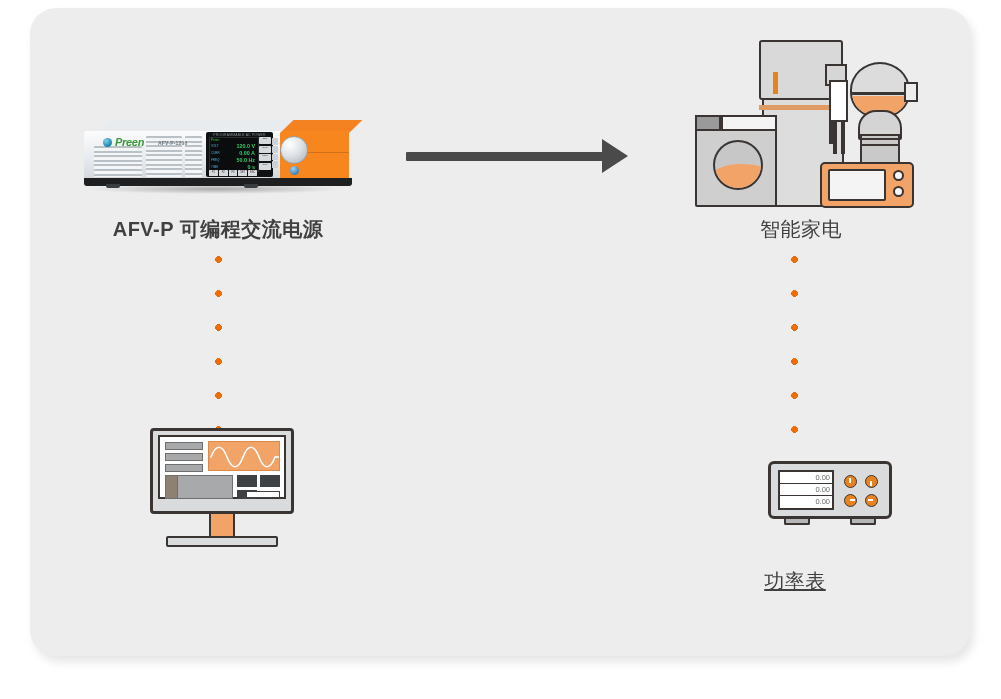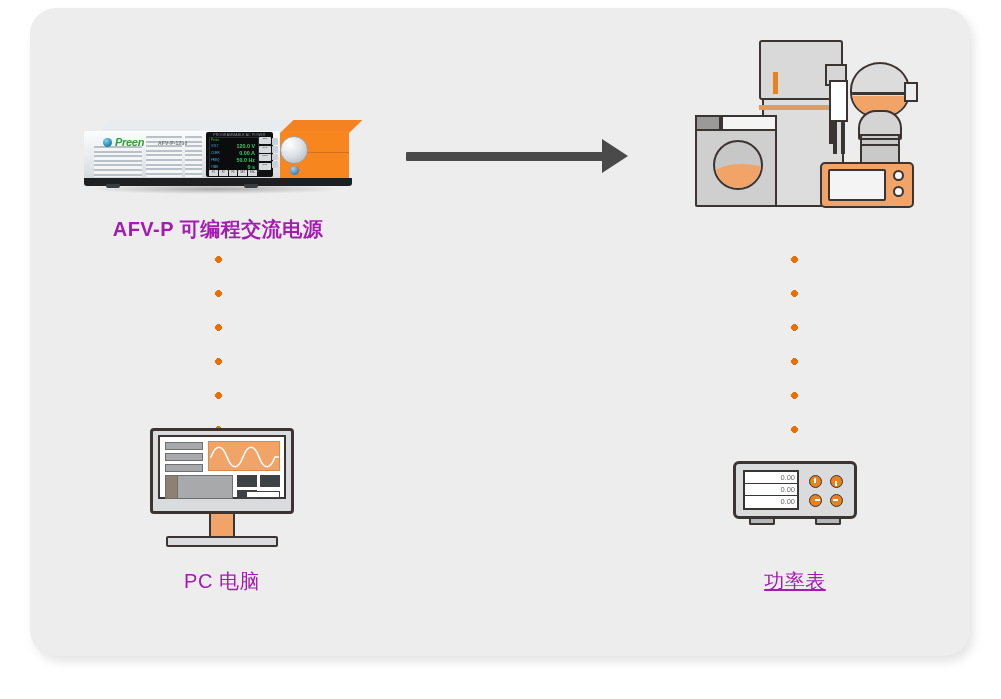--- a/index.html
+++ b/index.html
@@ -29,21 +29,21 @@
     background: #ededed;
     border-radius: 26px;
     box-shadow: 4px 6px 10px rgba(0,0,0,0.10);
   }
 
   
   .node { position: absolute; }
   .caption {
     position: absolute;
     text-align: center;
-    color: #a21caf;
+    color: #404040;
     font-size: 20px;
     letter-spacing: 0.5px;
     white-space: nowrap;
   }
   .caption.bold { font-weight: bold; }
 
   
   .dotline {
     position: absolute;
     width: 7px;
@@ -344,21 +344,21 @@
   
   #appliances { left: 690px; top: 42px; width: 222px; height: 168px; }
   .ap {
     position: absolute;
     box-sizing: border-box;
     border: 2.5px solid #3a3532;
   }
   .ap-thin { border-width: 2px; }
 
   
-  #meter { left: 733px; top: 461px; width: 148px; height: 66px; }
+  #meter { left: 768px; top: 461px; width: 148px; height: 66px; }
   .mt-body {
     position: absolute; left: 0; top: 0;
     width: 124px; height: 58px;
     background: #d9dbdc;
     border: 3px solid #3a3532;
     border-radius: 6px;
     box-sizing: border-box;
   }
   .mt-screen {
     position: absolute; left: 10px; top: 9px;
@@ -521,20 +521,21 @@
     <div class="ap" style="left:170px; top:92px; width:40px; height:48px; background:#c9c9c9;"></div>
     <div style="position:absolute; left:170px; top:96px; width:40px; height:2px; background:#3a3532;"></div>
     <div style="position:absolute; left:170px; top:102px; width:40px; height:2px; background:#3a3532;"></div>
 
     <div class="ap" style="left:130px; top:120px; width:94px; height:46px; background:#f2a368; border-radius:5px;"></div>
     <div class="ap ap-thin" style="left:138px; top:127px; width:58px; height:32px; background:#f4f4f4; border-radius:2px;"></div>
     <div class="ap ap-thin" style="left:203px; top:128px; width:11px; height:11px; border-radius:50%; background:#f7f7f7;"></div>
     <div class="ap ap-thin" style="left:203px; top:144px; width:11px; height:11px; border-radius:50%; background:#f7f7f7;"></div>
   </div>
 
+  <div class="caption" style="left:690px; top:216px; width:222px;">智能家电</div>
 
   <div class="dotline" style="left:215px; top:256px; height:172px;"></div>
   <div class="dotline" style="left:791px; top:256px; height:200px;"></div>
 
   <div id="pc" class="node">
     <div class="mon-outer"></div>
     <div class="mon-inner">
 
       <div class="ui-bar" style="left:5px; top:5px; width:38px; height:8px;"></div>
       <div class="ui-bar" style="left:5px; top:16px; width:38px; height:8px;"></div>
@@ -551,21 +552,20 @@
 
       <div class="ui-dark" style="left:77px; top:38px; width:20px; height:12px;"></div>
       <div class="ui-dark" style="left:100px; top:38px; width:20px; height:12px;"></div>
       <div class="ui-dark" style="left:77px; top:53px; width:20px; height:9px;"></div>
       <div class="ui-whitebar"></div>
     </div>
     <div class="mon-stand-neck"></div>
     <div class="mon-stand-base"></div>
   </div>
 
-  <div class="caption" style="left:150px; top:568px; width:144px;">PC 电脑</div>
 
   <div id="meter" class="node">
     <div class="mt-foot" style="left:16px;"></div>
     <div class="mt-foot" style="left:82px;"></div>
     <div class="mt-body"></div>
     <div class="mt-screen">
       <div class="mt-line" style="top:0;">0.00</div>
       <div class="mt-line" style="top:12px;">0.00</div>
       <div class="mt-line last" style="top:24px;">0.00</div>
     </div>

